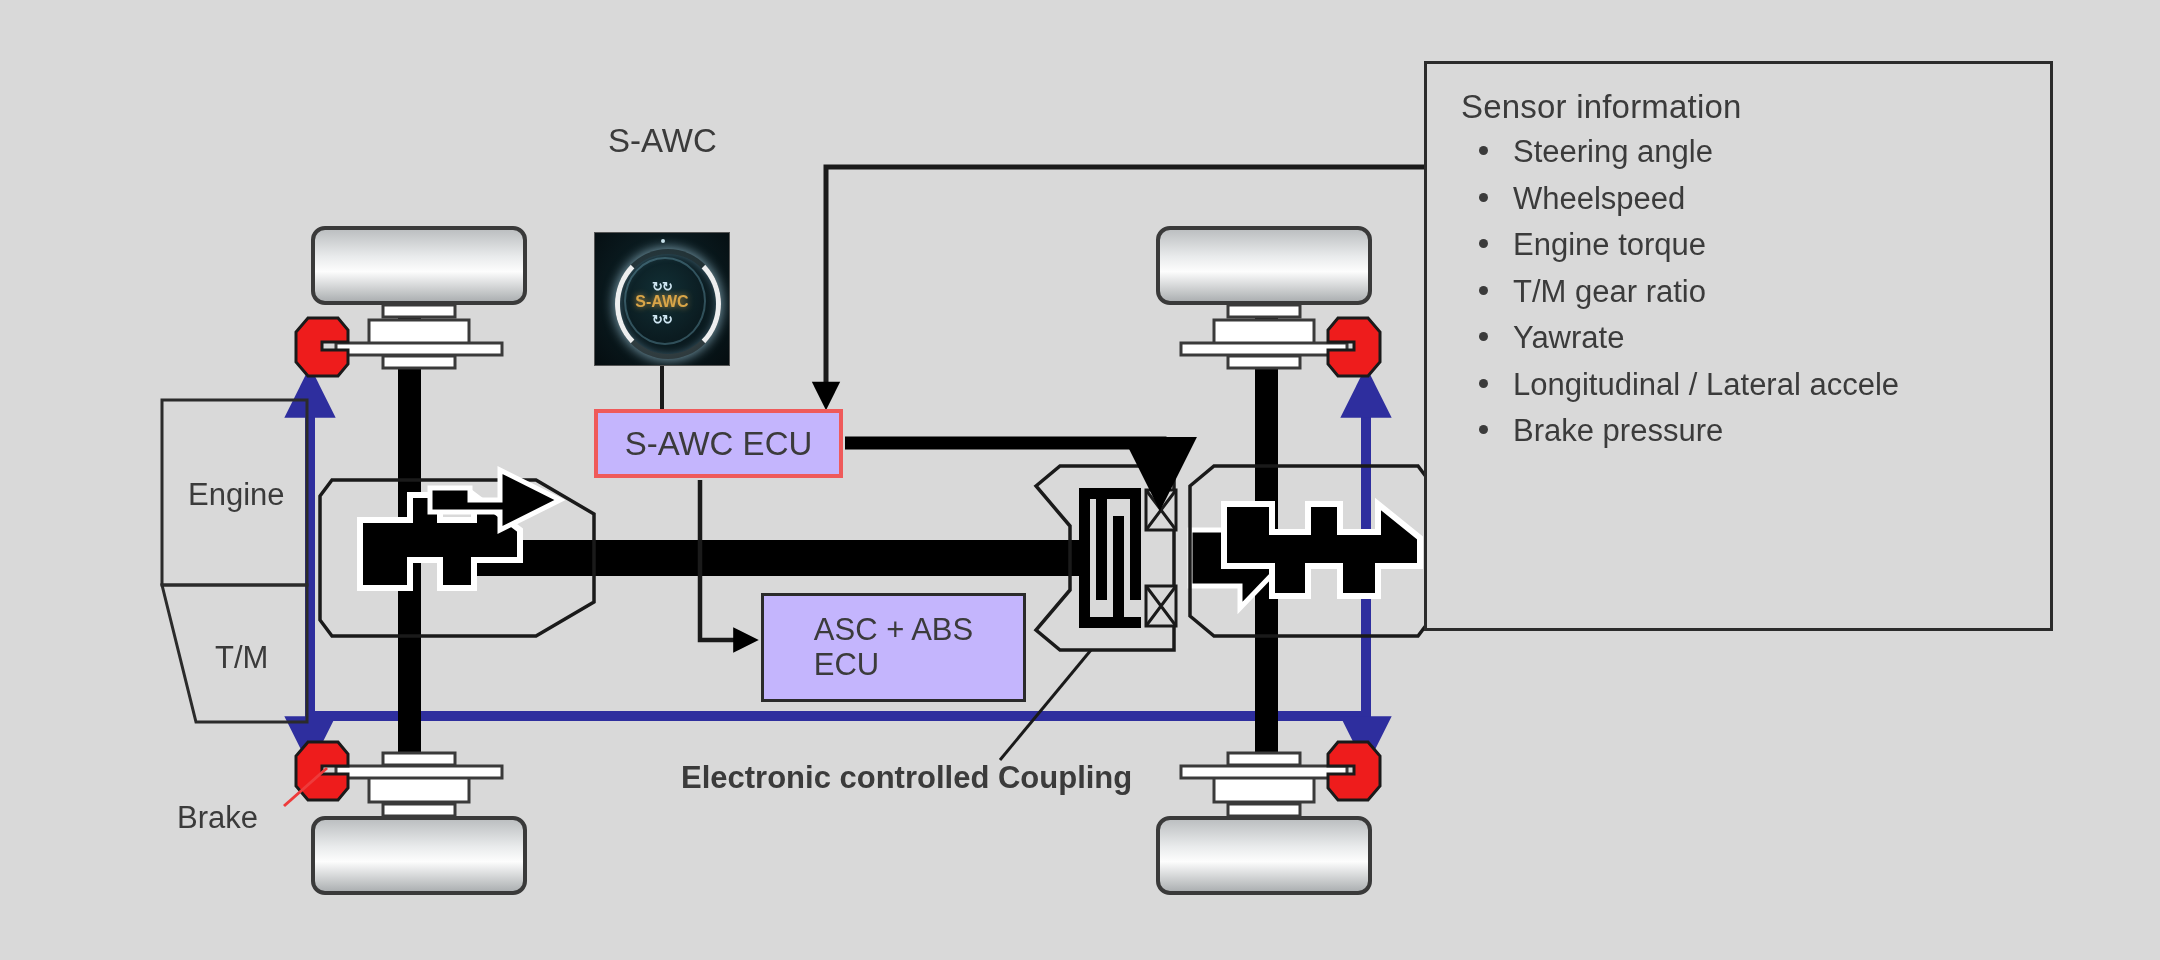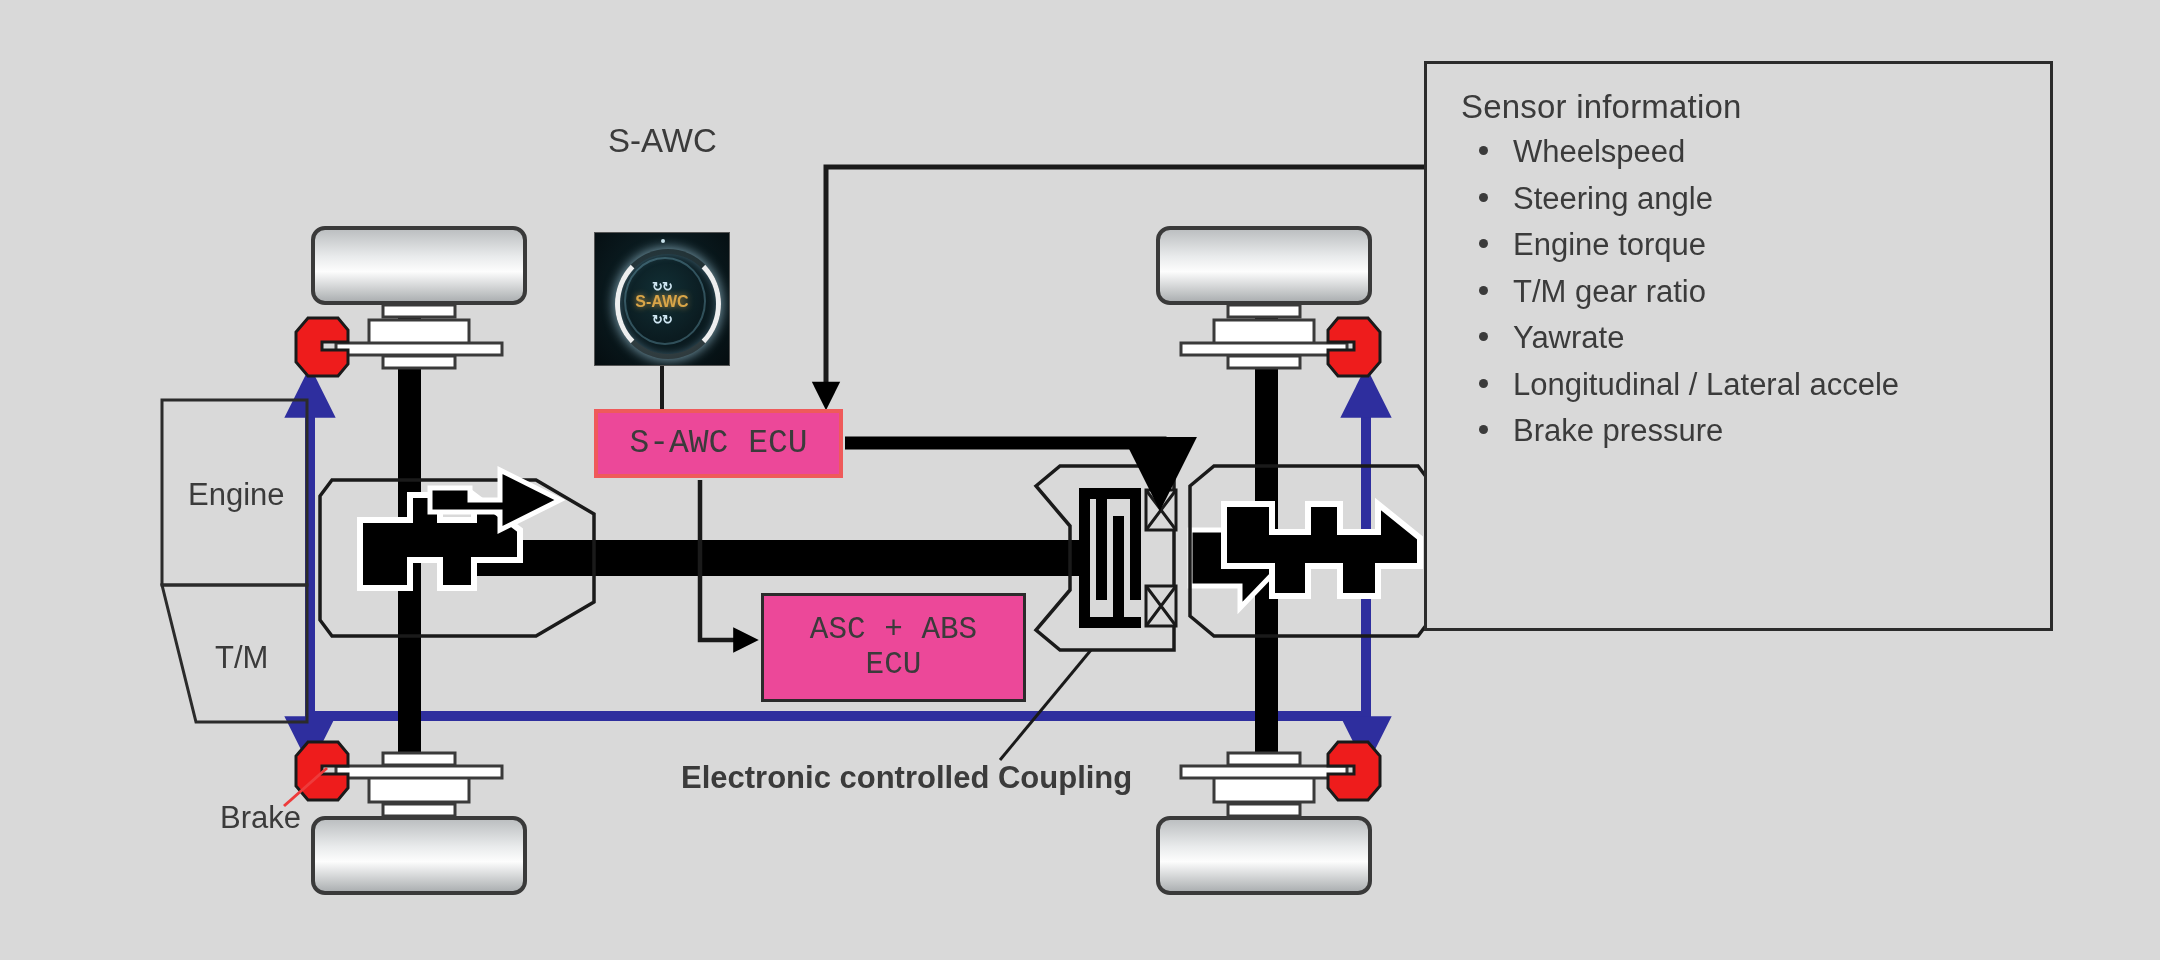--- a/index.html
+++ b/index.html
@@ -32,28 +32,28 @@
   #selector-photo .dot{position:absolute;left:66px;top:6px;width:4px;height:4px;
       border-radius:50%;background:rgba(220,245,255,.9);}
   .selglyph{position:absolute;width:100%;text-align:center;font-weight:bold;
       font-family:"Liberation Sans",sans-serif;}
   #sg-top{top:46px;font-size:13px;color:#cfe6f2;letter-spacing:-1px;}
   #sg-mid{top:60px;font-size:16px;color:#d9a548;letter-spacing:0px;
       text-shadow:0 0 6px rgba(230,170,70,.8);}
   #sg-bot{top:79px;font-size:13px;color:#cfe6f2;letter-spacing:-1px;}
   
   .txtbox{position:absolute;box-sizing:border-box;display:flex;align-items:center;
-      justify-content:center;text-align:center;background:#ec4899;font-family:Liberation Mono, monospace;}
+      justify-content:center;text-align:left;background:#c4b5fd;}
   #sawc-ecu{left:594px;top:409px;width:249px;height:69px;border:4px solid #ef5a5a;
       font-size:33px;}
   #asc-abs{left:761px;top:593px;width:265px;height:109px;border:3px solid #2b2b2b;
       font-size:31px;line-height:1.12;}
   #lbl-sawc1{left:608px;top:122px;font-size:33px;}
   #lbl-sawc2{left:506px;top:170px;font-size:33px;}
-  #lbl-brake{left:177px;top:800px;font-size:31px;margin-left:43px;}
+  #lbl-brake{left:177px;top:800px;font-size:31px;}
   #lbl-coupling{left:681px;top:760px;font-size:31px;font-weight:bold;}
   #lbl-engine{left:188px;top:477px;font-size:31px;}
   #lbl-tm{left:215px;top:640px;font-size:31px;}
 </style>
 </head>
 <body>
 
 <div id="stage">
 
   <svg id="vec" viewBox="0 0 2160 960">
@@ -179,22 +179,22 @@
 
       <path d="M1091 650 L1000 760" stroke="#1a1a1a" stroke-width="3"></path>
 
       <path d="M284 806 L327 768" stroke="#ee3b3b" stroke-width="3"></path>
     </g>
   </svg>
 
   <div id="sensor-panel">
     <div id="sensor-title">Sensor information</div>
     <ul id="sensor-list">
+      <li><span class="bullet"></span><span>Steering angle</span></li>
       <li><span class="bullet"></span><span>Wheelspeed</span></li>
-      <li><span class="bullet"></span><span>Steering angle</span></li>
       <li><span class="bullet"></span><span>Engine torque</span></li>
       <li><span class="bullet"></span><span>T/M gear ratio</span></li>
       <li><span class="bullet"></span><span>Yawrate</span></li>
       <li><span class="bullet"></span><span>Longitudinal / Lateral accele</span></li>
       <li><span class="bullet"></span><span>Brake pressure</span></li>
     </ul>
   </div>
 
   <div class="lbl" id="lbl-sawc1">S-AWC</div>
 

